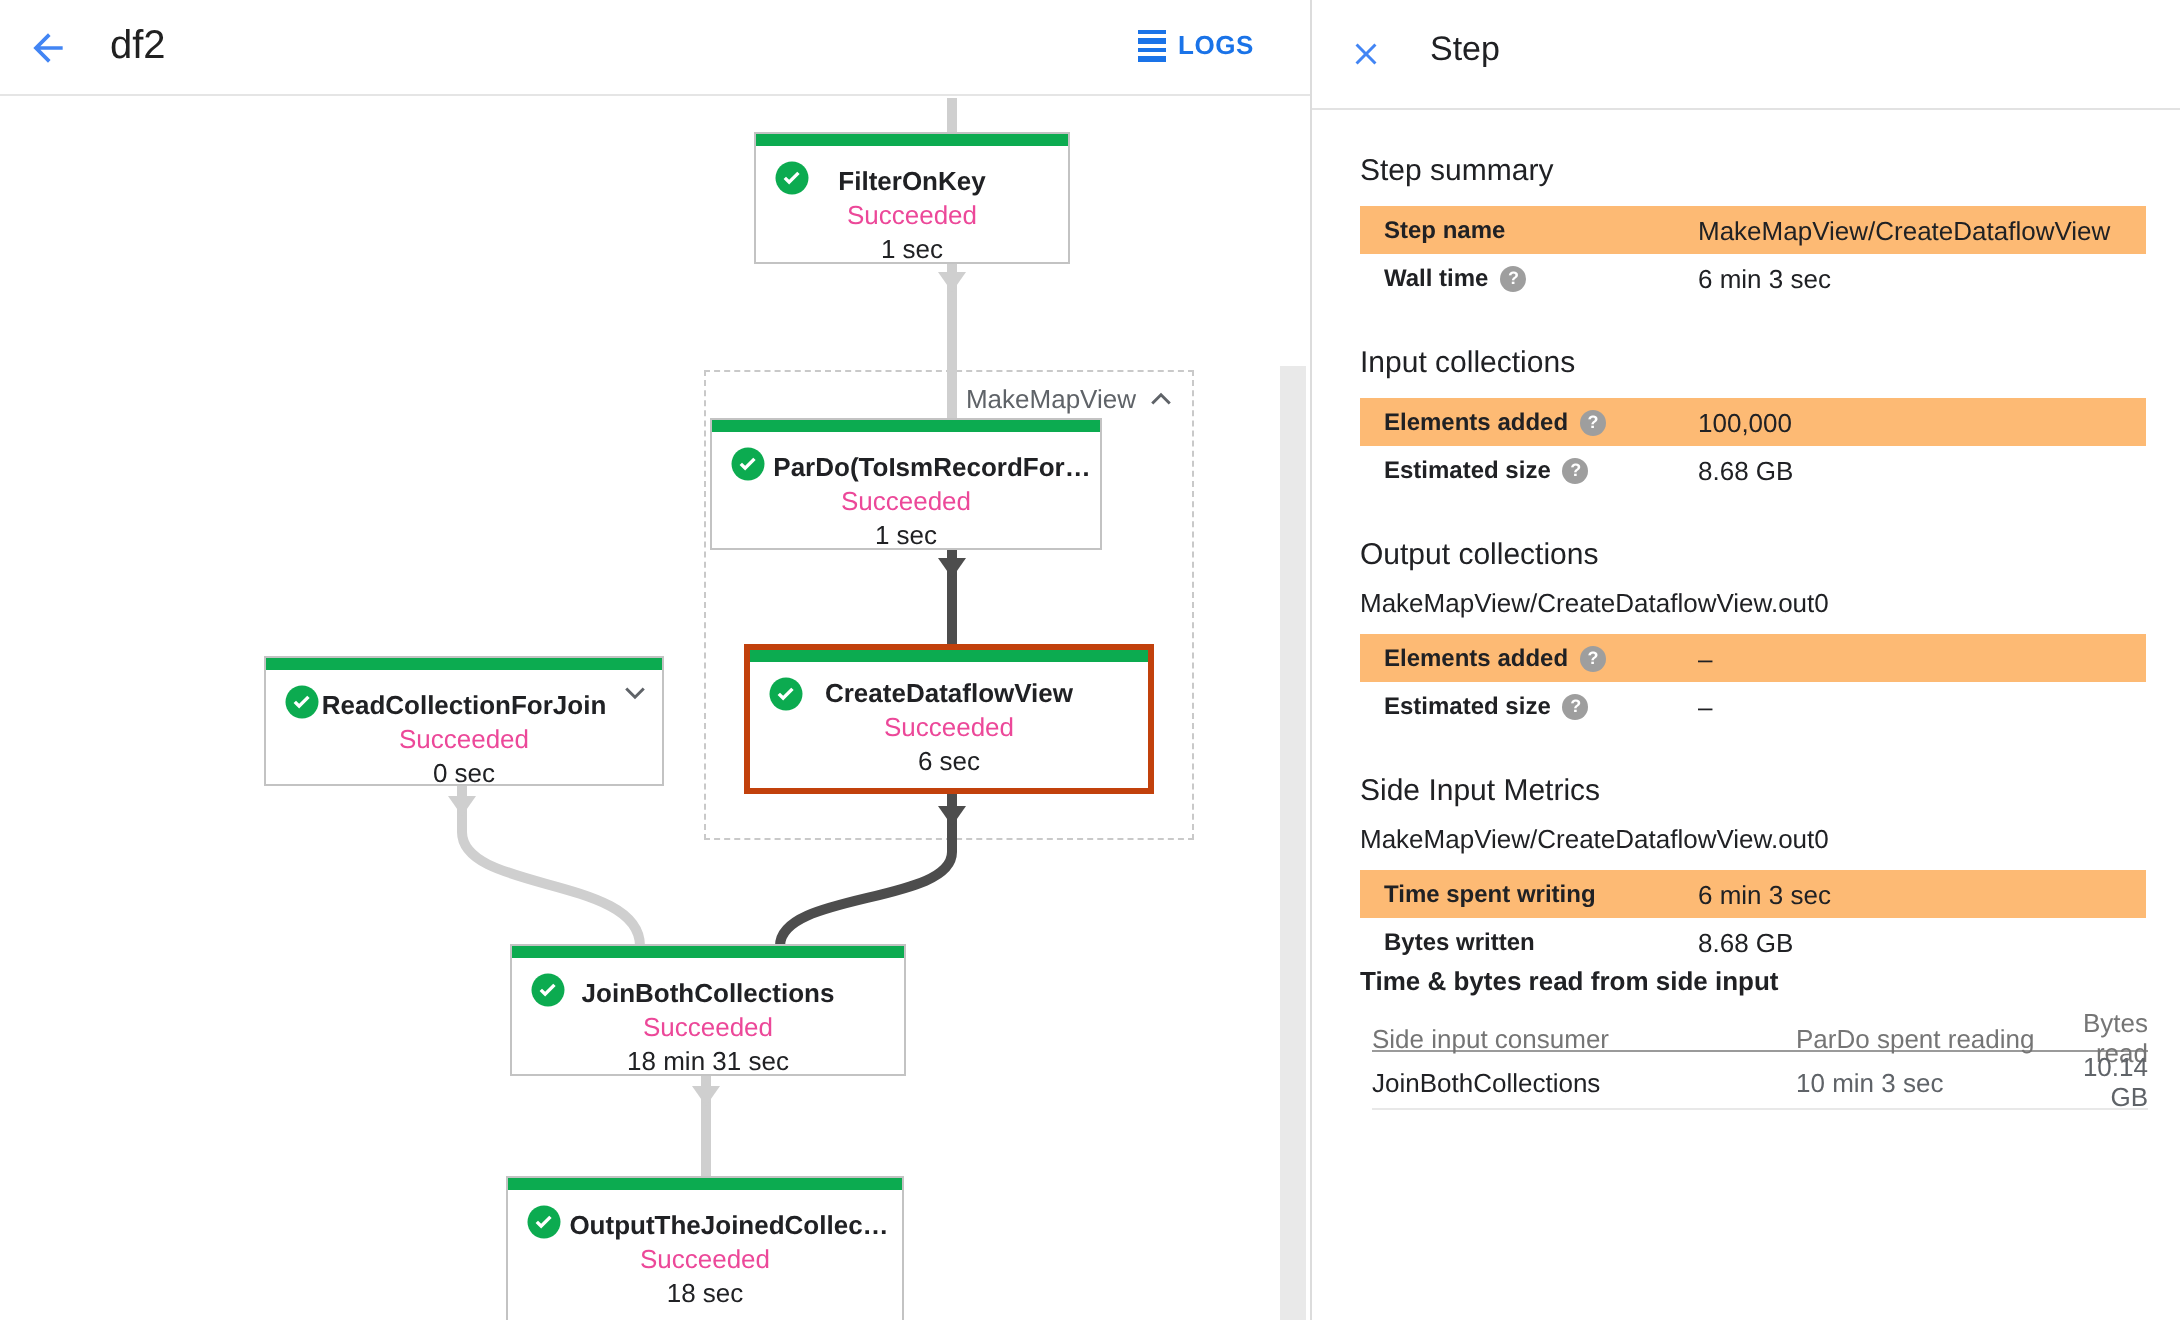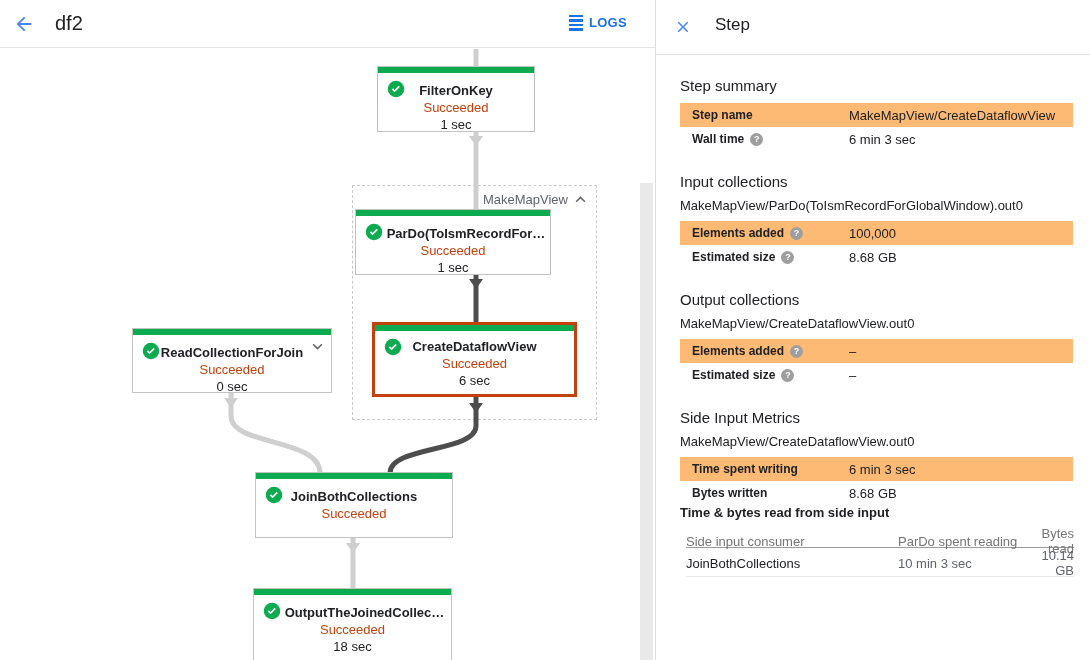--- a/index.html
+++ b/index.html
@@ -24,21 +24,21 @@
   .group-label { position:absolute; right:10px; top:6px; display:flex; align-items:center; gap:7px;
     font-size:13px; color:#5f6368; cursor:pointer; }
 
   .edges { position:absolute; left:0; top:0; z-index:2; pointer-events:none; }
 
   .node { position:absolute; background:#fff; border:1px solid #c3c3c3; text-align:center; z-index:3; cursor:pointer; }
   .node .nbar { position:absolute; left:0; top:0; right:0; height:6px; background:#0cab50; }
   .node .ncheck { position:absolute; left:9px; top:13px; width:18px; height:18px; }
   .node .ntitle { margin-top:16px; font-size:13px; font-weight:700; color:#202124; line-height:15px;
     white-space:nowrap; overflow:hidden; }
-  .node .nstatus { font-size:13px; color:#c2410c; margin-top:2px; line-height:15px; }
+  .node .nstatus { font-size:13px; color:#ec4899; margin-top:2px; line-height:15px; }
   .node .ntime { font-size:13px; color:#202124; margin-top:2px; line-height:15px; }
   .node.selected { border:3px solid #c2410c; }
   .node.selected .ntitle { margin-top:14px; }
   .node .nchev { position:absolute; right:8px; top:14px; }
 
   .vscrollbar { position:absolute; left:640px; top:183px; width:13px; height:477px;
     background:#e9e9e9; z-index:5; }
 
   
   .panel { position:absolute; right:0; top:0; width:435px; height:660px; background:#fff;
@@ -149,20 +149,21 @@
     </div>
 
     <div class="node" style="left:255px;top:472px;width:198px;height:66px">
       <div class="nbar"></div>
       <svg class="ncheck" viewBox="0 0 24 24">
         <circle cx="12" cy="12" r="11" fill="#0cab50"></circle>
           <path d="M10.1 16.4l-3.7-3.7 1.6-1.6 2.1 2.1 5.4-5.4 1.6 1.6z" fill="#fff"></path>
       </svg>
       <div class="ntitle">JoinBothCollections</div>
       <div class="nstatus">Succeeded</div>
+      <div class="ntime">18 min 31 sec</div>
     </div>
 
     <div class="node" style="left:253px;top:588px;width:199px;height:79px">
       <div class="nbar"></div>
       <svg class="ncheck" viewBox="0 0 24 24">
         <circle cx="12" cy="12" r="11" fill="#0cab50"></circle>
           <path d="M10.1 16.4l-3.7-3.7 1.6-1.6 2.1 2.1 5.4-5.4 1.6 1.6z" fill="#fff"></path>
       </svg>
       <div class="ntitle" style="padding-left:24px">OutputTheJoinedCollec…</div>
       <div class="nstatus">Succeeded</div>
@@ -211,21 +212,20 @@
       <div class="krow">
         <span class="klabel">
             <span>Wall time</span>
             <span class="help"></span>
           </span>
         <span class="kvalue">6 min 3 sec</span>
       </div>
     </div>
 
     <div class="sec-heading">Input collections</div>
-    <div class="coll-name">MakeMapView/ParDo(ToIsmRecordForGlobalWindow).out0</div>
     <div class="rows">
       <div class="krow alt">
         <span class="klabel">
             <span>Elements added</span>
             <span class="help"></span>
           </span>
         <span class="kvalue">100,000</span>
       </div>
       <div class="krow">
         <span class="klabel">

